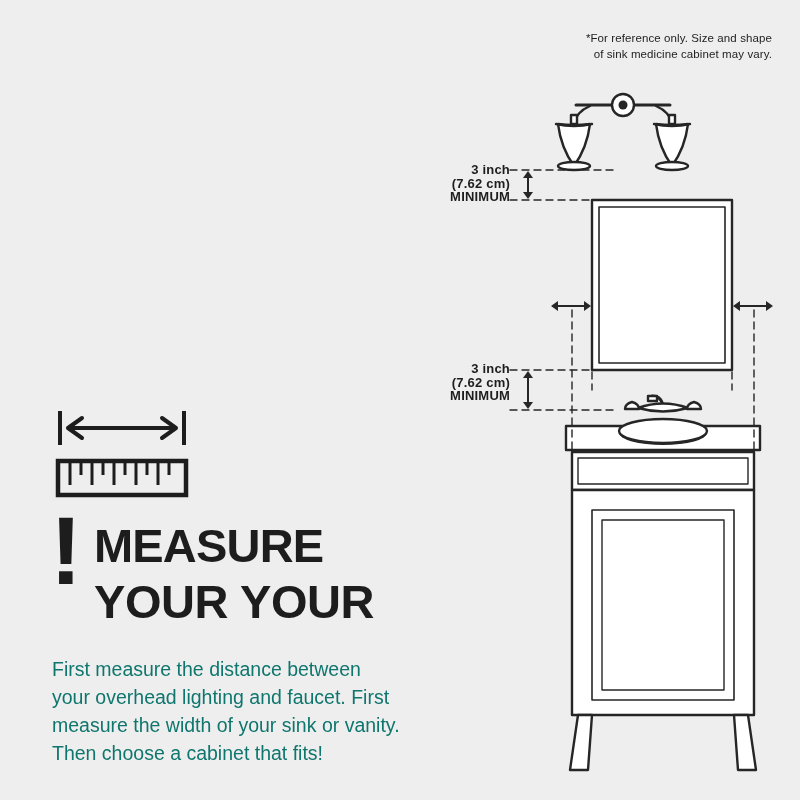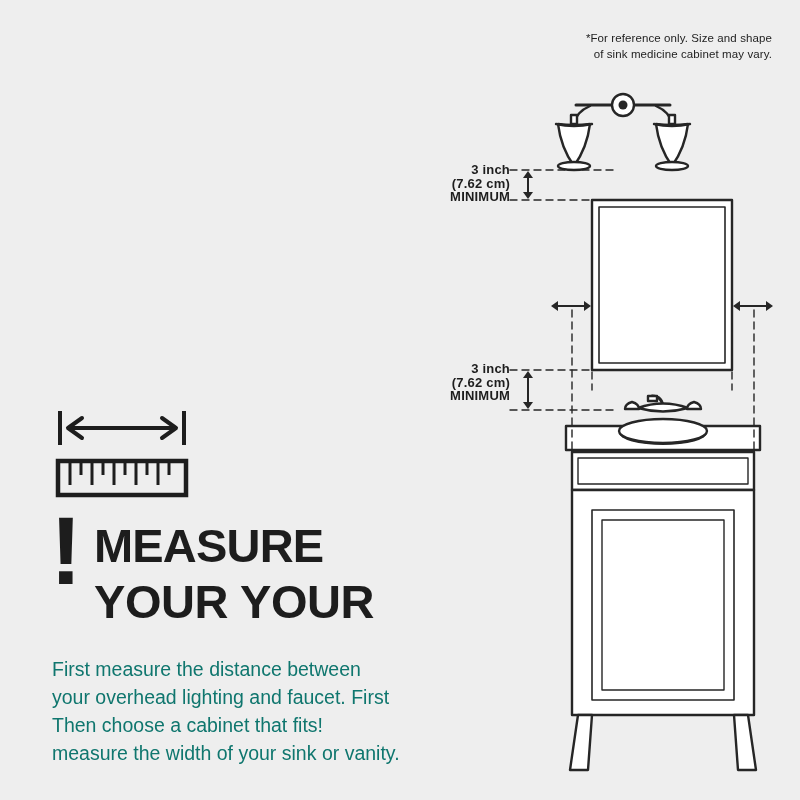--- a/index.html
+++ b/index.html
@@ -229,17 +229,17 @@
     <div class="bang">!</div>
     <div class="headline-text">
       <div class="l1">MEASURE</div>
       <div class="l2">YOUR YOUR</div>
     </div>
   </div>
 
   <div class="abs body-copy">
     <div>First measure the distance between</div>
     <div>your overhead lighting and faucet. First</div>
+    <div>measure the width of your sink or vanity.</div>
     <div>Then choose a cabinet that fits!</div>
-    <div>measure the width of your sink or vanity.</div>
   </div>
 
 </div>
 
 </body></html>

